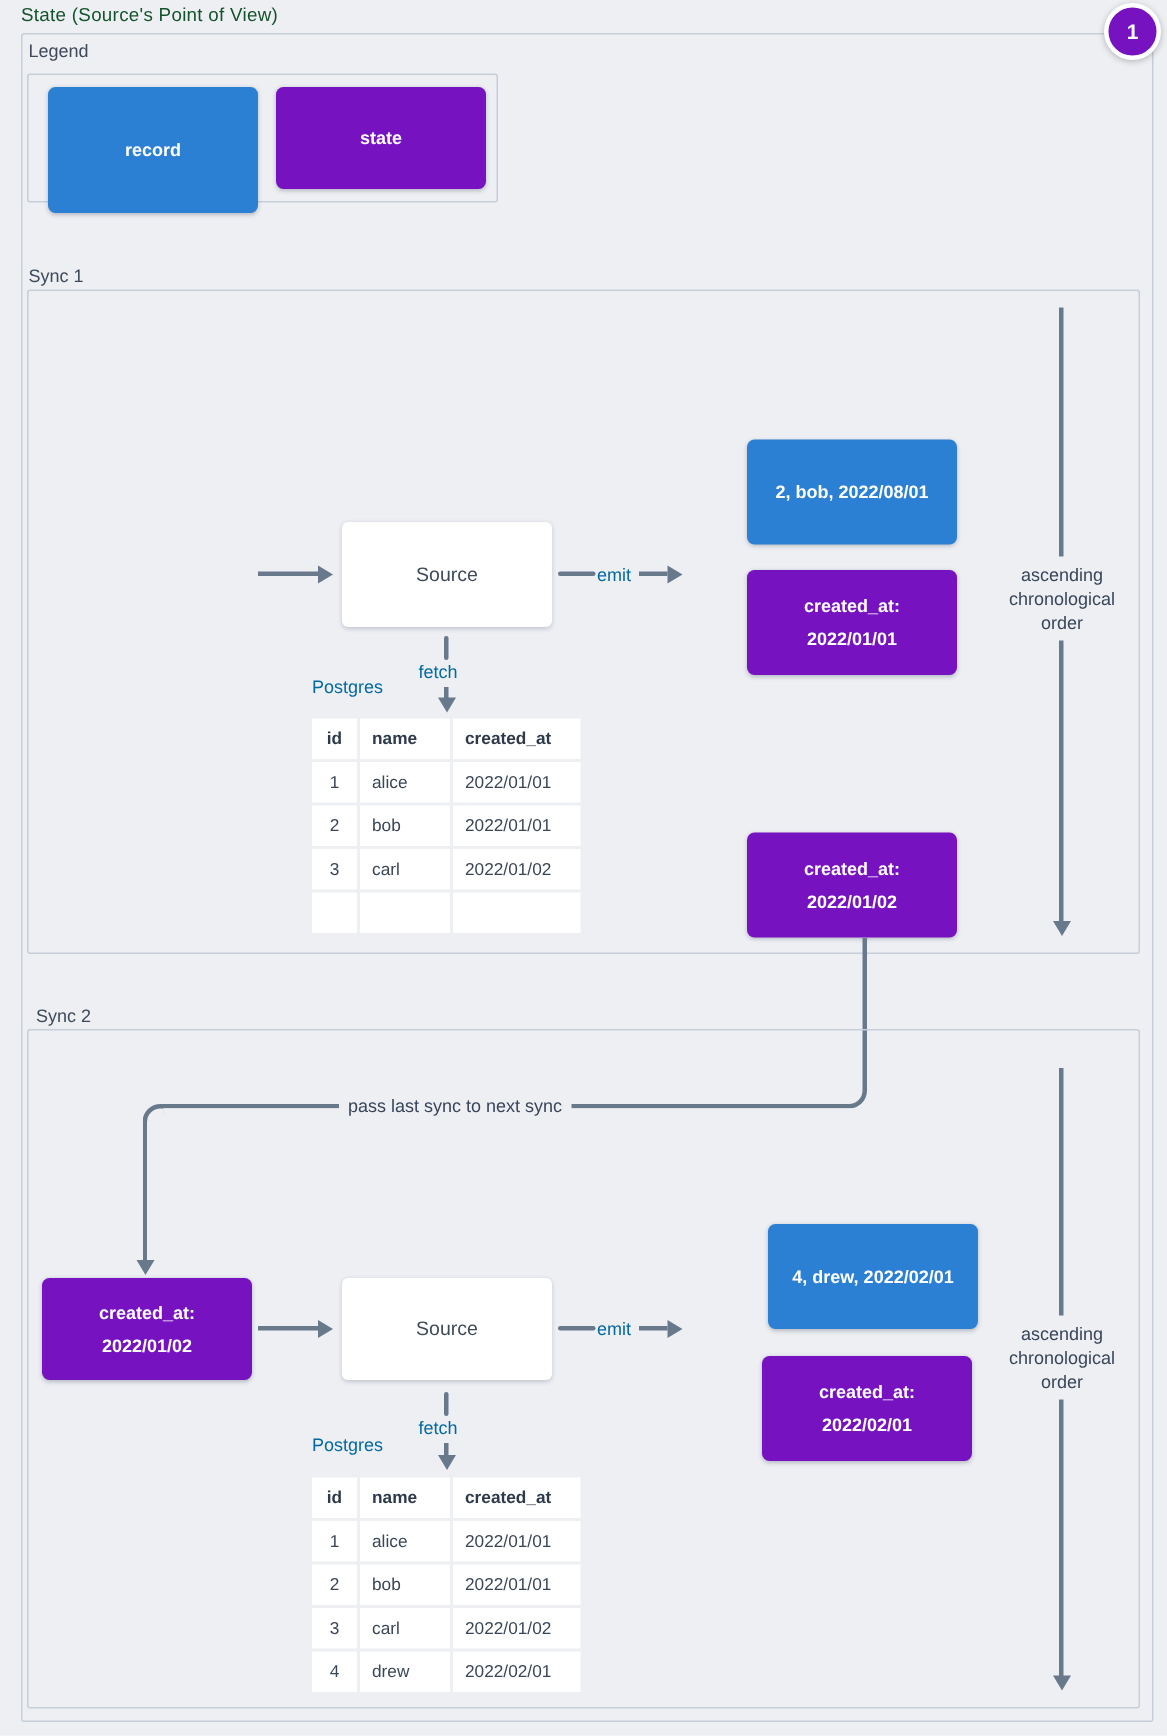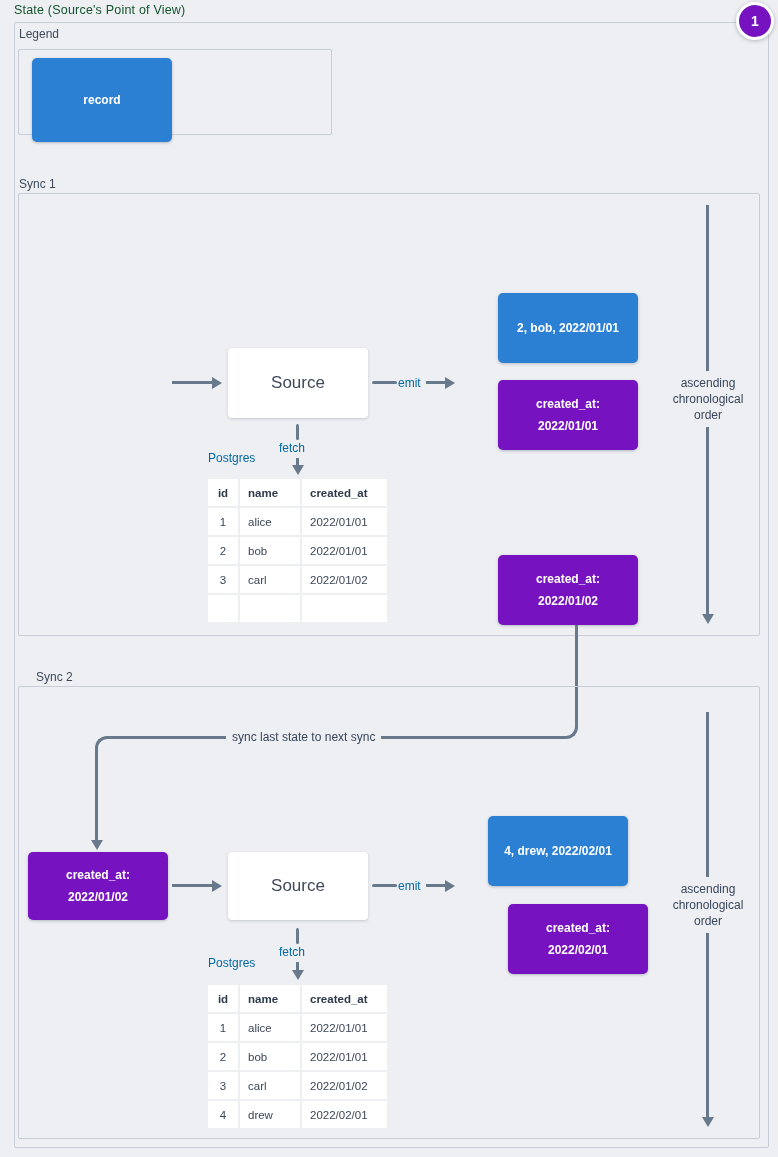--- a/index.html
+++ b/index.html
@@ -12,21 +12,21 @@
   .grp-box { position:absolute; border:1px solid #c7ced9; border-radius:2px; box-sizing:border-box; }
   .grp-label { position:absolute; font-size:12px; color:#3e4a5a; }
   .box {
     position:absolute; display:flex; align-items:center; justify-content:center;
     text-align:center; border-radius:5px; font-size:12px; font-weight:bold;
     color:#fff; white-space:pre-line; line-height:22px;
     box-shadow:0 1px 3px rgba(50,60,80,.3); box-sizing:border-box;
   }
   .record { background:#2c80d4; }
   .state  { background:#7712c0; }
-  .node   { background:#ffffff; color:#3e4a5a; font-weight:normal; font-size:17px;
+  .node   { background:#ffffff; color:#3e4a5a; font-weight:normal; font-size:13px;
             border-radius:4px; box-shadow:0 1px 3px rgba(50,60,80,.22); }
   .hline { position:absolute; height:3px; background:#68798c; border-radius:2px; }
   .vline { position:absolute; width:3px; background:#68798c; border-radius:2px; }
   .arrow-r { position:absolute; height:3px; background:#68798c; }
   .arrow-r::after { content:""; position:absolute; right:-10px; top:-4.5px; width:0; height:0;
     border-left:10px solid #68798c; border-top:6px solid transparent; border-bottom:6px solid transparent; }
   .arrow-d { position:absolute; width:3px; background:#68798c; }
   .arrow-d::after { content:""; position:absolute; bottom:-9px; left:-4.5px; width:0; height:0;
     border-top:10px solid #68798c; border-left:6px solid transparent; border-right:6px solid transparent; }
   .tri-down { position:absolute; width:0; height:0;
@@ -57,20 +57,21 @@
 
 <div class="canvas">
 
   <div class="page-title">State (Source's Point of View)</div>
   <div class="grp-box" style="left:14px;top:22px;width:755px;height:1126px"></div>
   <div class="badge">1</div>
 
   <div class="grp-label" style="left:19px;top:27px">Legend</div>
   <div class="grp-box" style="left:18px;top:49px;width:314px;height:86px"></div>
   <div class="box record" style="left:32px;top:58px;width:140px;height:84px">record</div>
+  <div class="box state" style="left:184px;top:58px;width:140px;height:68px">state</div>
 
   <div class="grp-label" style="left:19px;top:177px">Sync 1</div>
   <div class="grp-box" style="left:18px;top:193px;width:742px;height:443px"></div>
 
   <div class="arrow-r" style="left:172px;top:381px;width:40px"></div>
   <div class="box node" style="left:228px;top:348px;width:140px;height:70px">Source</div>
 
   <div class="hline" style="left:372px;top:381px;width:25px"></div>
   <div class="small-label" style="left:398px;top:376px">emit</div>
   <div class="arrow-r" style="left:426px;top:381px;width:19px"></div>
@@ -105,35 +106,35 @@
         <td class="c2">2022/01/02</td>
       </tr>
       <tr>
         <td class="c0"></td>
         <td class="c1"></td>
         <td class="c2"></td>
       </tr>
     </tbody>
   </table>
 
-  <div class="box record" style="left:498px;top:293px;width:140px;height:70px">2, bob, 2022/01/01</div>
+  <div class="box record" style="left:498px;top:293px;width:140px;height:70px">2, bob, 2022/08/01</div>
   <div class="box state" style="left:498px;top:380px;width:140px;height:70px">created_at:
 2022/01/01</div>
   <div class="box state" style="left:498px;top:555px;width:140px;height:70px">created_at:
 2022/01/02</div>
 
   <div class="arrow-d" style="left:706px;top:205px;height:410px"></div>
   <div class="order-label" style="left:667px;top:371px">ascending chronological order</div>
 
   <div class="corner-br" style="left:107px;top:625px;width:471px;height:114px"></div>
   <div class="corner-tl" style="left:95px;top:736px;width:14px;height:105px"></div>
   <div class="tri-down" style="left:91px;top:840px"></div>
-  <div class="patch-label" style="left:226px;top:727px">sync last state to next sync</div>
+  <div class="patch-label" style="left:226px;top:727px">pass last sync to next sync</div>
 
-  <div class="grp-label" style="left:36px;top:670px">Sync 2</div>
+  <div class="grp-label" style="left:24px;top:670px">Sync 2</div>
   <div class="grp-box" style="left:18px;top:686px;width:742px;height:453px"></div>
 
   <div class="box state" style="left:28px;top:852px;width:140px;height:68px">created_at:
 2022/01/02</div>
   <div class="arrow-r" style="left:172px;top:884px;width:40px"></div>
   <div class="box node" style="left:228px;top:852px;width:140px;height:68px">Source</div>
 
   <div class="hline" style="left:372px;top:884px;width:25px"></div>
   <div class="small-label" style="left:398px;top:879px">emit</div>
   <div class="arrow-r" style="left:426px;top:884px;width:19px"></div>
@@ -168,20 +169,20 @@
         <td class="c2">2022/01/02</td>
       </tr>
       <tr>
         <td class="c0">4</td>
         <td class="c1">drew</td>
         <td class="c2">2022/02/01</td>
       </tr>
     </tbody>
   </table>
 
-  <div class="box record" style="left:488px;top:816px;width:140px;height:70px">4, drew, 2022/02/01</div>
+  <div class="box record" style="left:512px;top:816px;width:140px;height:70px">4, drew, 2022/02/01</div>
   <div class="box state" style="left:508px;top:904px;width:140px;height:70px">created_at:
 2022/02/01</div>
 
   <div class="arrow-d" style="left:706px;top:712px;height:406px"></div>
   <div class="order-label" style="left:667px;top:877px">ascending chronological order</div>
 
 </div>
 
 </body></html>

